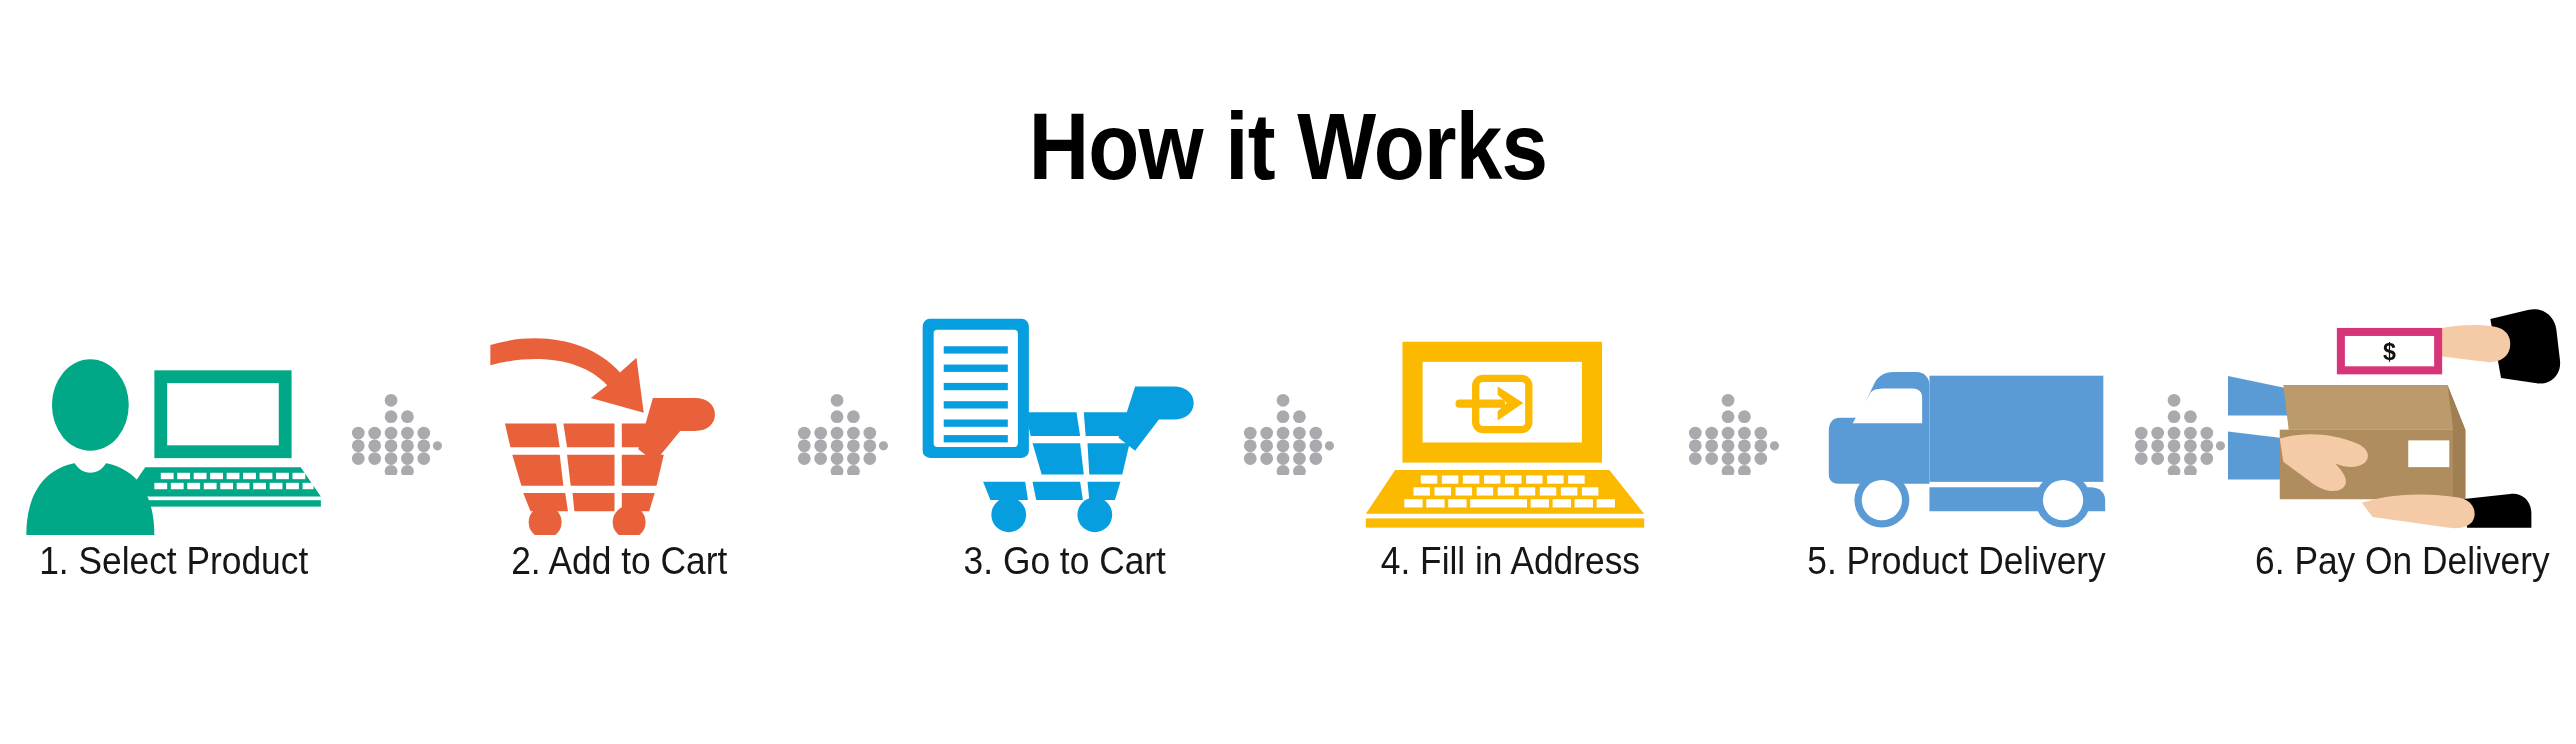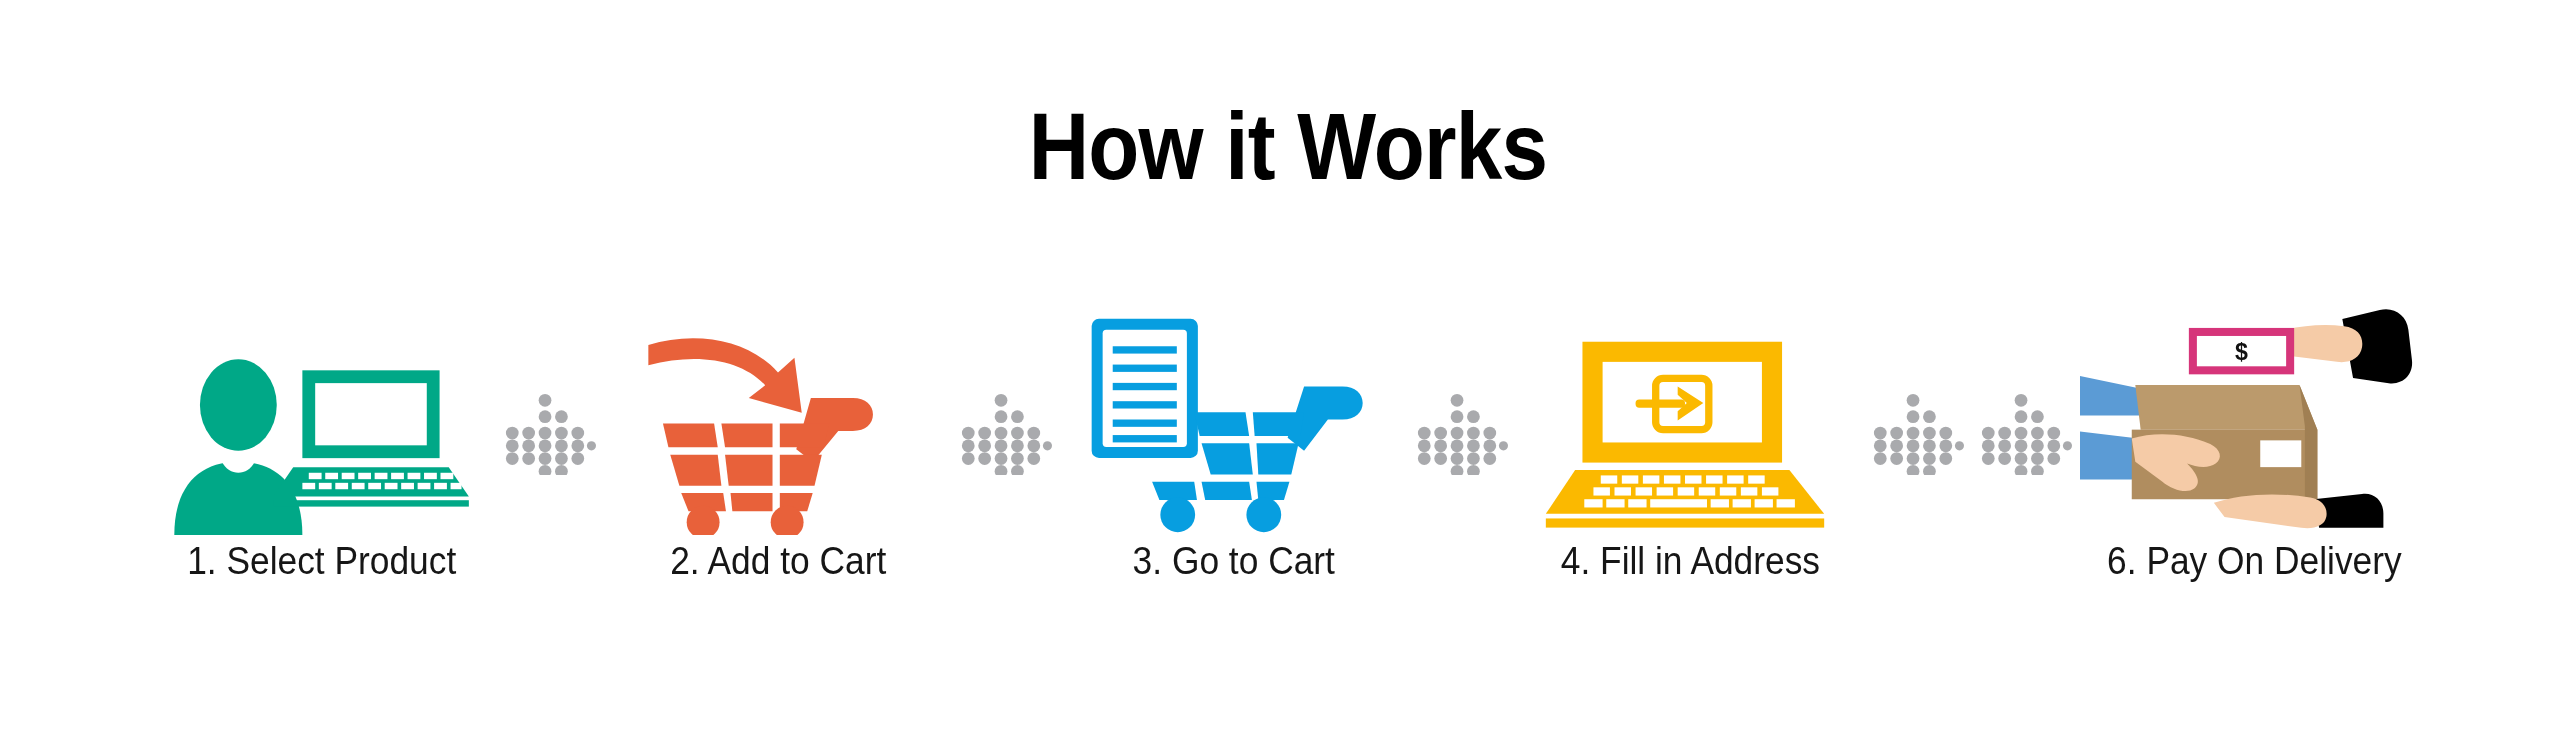--- a/index.html
+++ b/index.html
@@ -390,20 +390,41 @@
             <circle cx="26" cy="72" r="7"></circle>
             <circle cx="44" cy="72" r="7"></circle>
             <circle cx="62" cy="72" r="7"></circle>
             <circle cx="80" cy="72" r="7"></circle>
           <circle cx="44" cy="86" r="7"></circle>
             <circle cx="62" cy="86" r="7"></circle>
         </g>
       </svg>
     </div>
 
+    <div class="step">
+      <div class="icon-box">
+        <svg class="icon-svg" width="302" height="174" viewBox="0 0 330 190">
+
+          <rect x="136" y="16" width="190" height="116" fill="#5b9bd5"></rect>
+
+          <path d="M58 62 L76 24 C80 16 88 12 96 12 L122 12 C130 12 136 18 136 26 L136 134 L36 134 C30 134 26 130 26 124 L26 76 C26 68 30 62 38 62 Z" fill="#5b9bd5"></path>
+
+          <path d="M88 30 L118 30 C124 30 128 34 128 40 L128 68 L52 68 L72 34 C75 31 80 30 88 30 Z" fill="#ffffff"></path>
+
+          <path d="M136 138 L312 138 C322 138 328 144 328 152 L328 164 L136 164 Z" fill="#5b9bd5"></path>
+
+          <circle cx="84" cy="152" r="30" fill="#5b9bd5"></circle>
+          <circle cx="84" cy="152" r="22" fill="#ffffff"></circle>
+
+          <circle cx="282" cy="152" r="30" fill="#5b9bd5"></circle>
+          <circle cx="282" cy="152" r="22" fill="#ffffff"></circle>
+        </svg>
+      </div>
+      <div class="step-label">5. Product Delivery</div>
+    </div>
 
     <div class="sep">
       <svg width="91" height="82" viewBox="0 0 100 90">
         <g fill="#a9aaad">
           <circle cx="44" cy="8" r="7"></circle>
           <circle cx="44" cy="26" r="7"></circle>
             <circle cx="62" cy="26" r="7"></circle>
           <circle cx="8" cy="44" r="7"></circle>
             <circle cx="26" cy="44" r="7"></circle>
             <circle cx="44" cy="44" r="7"></circle>

